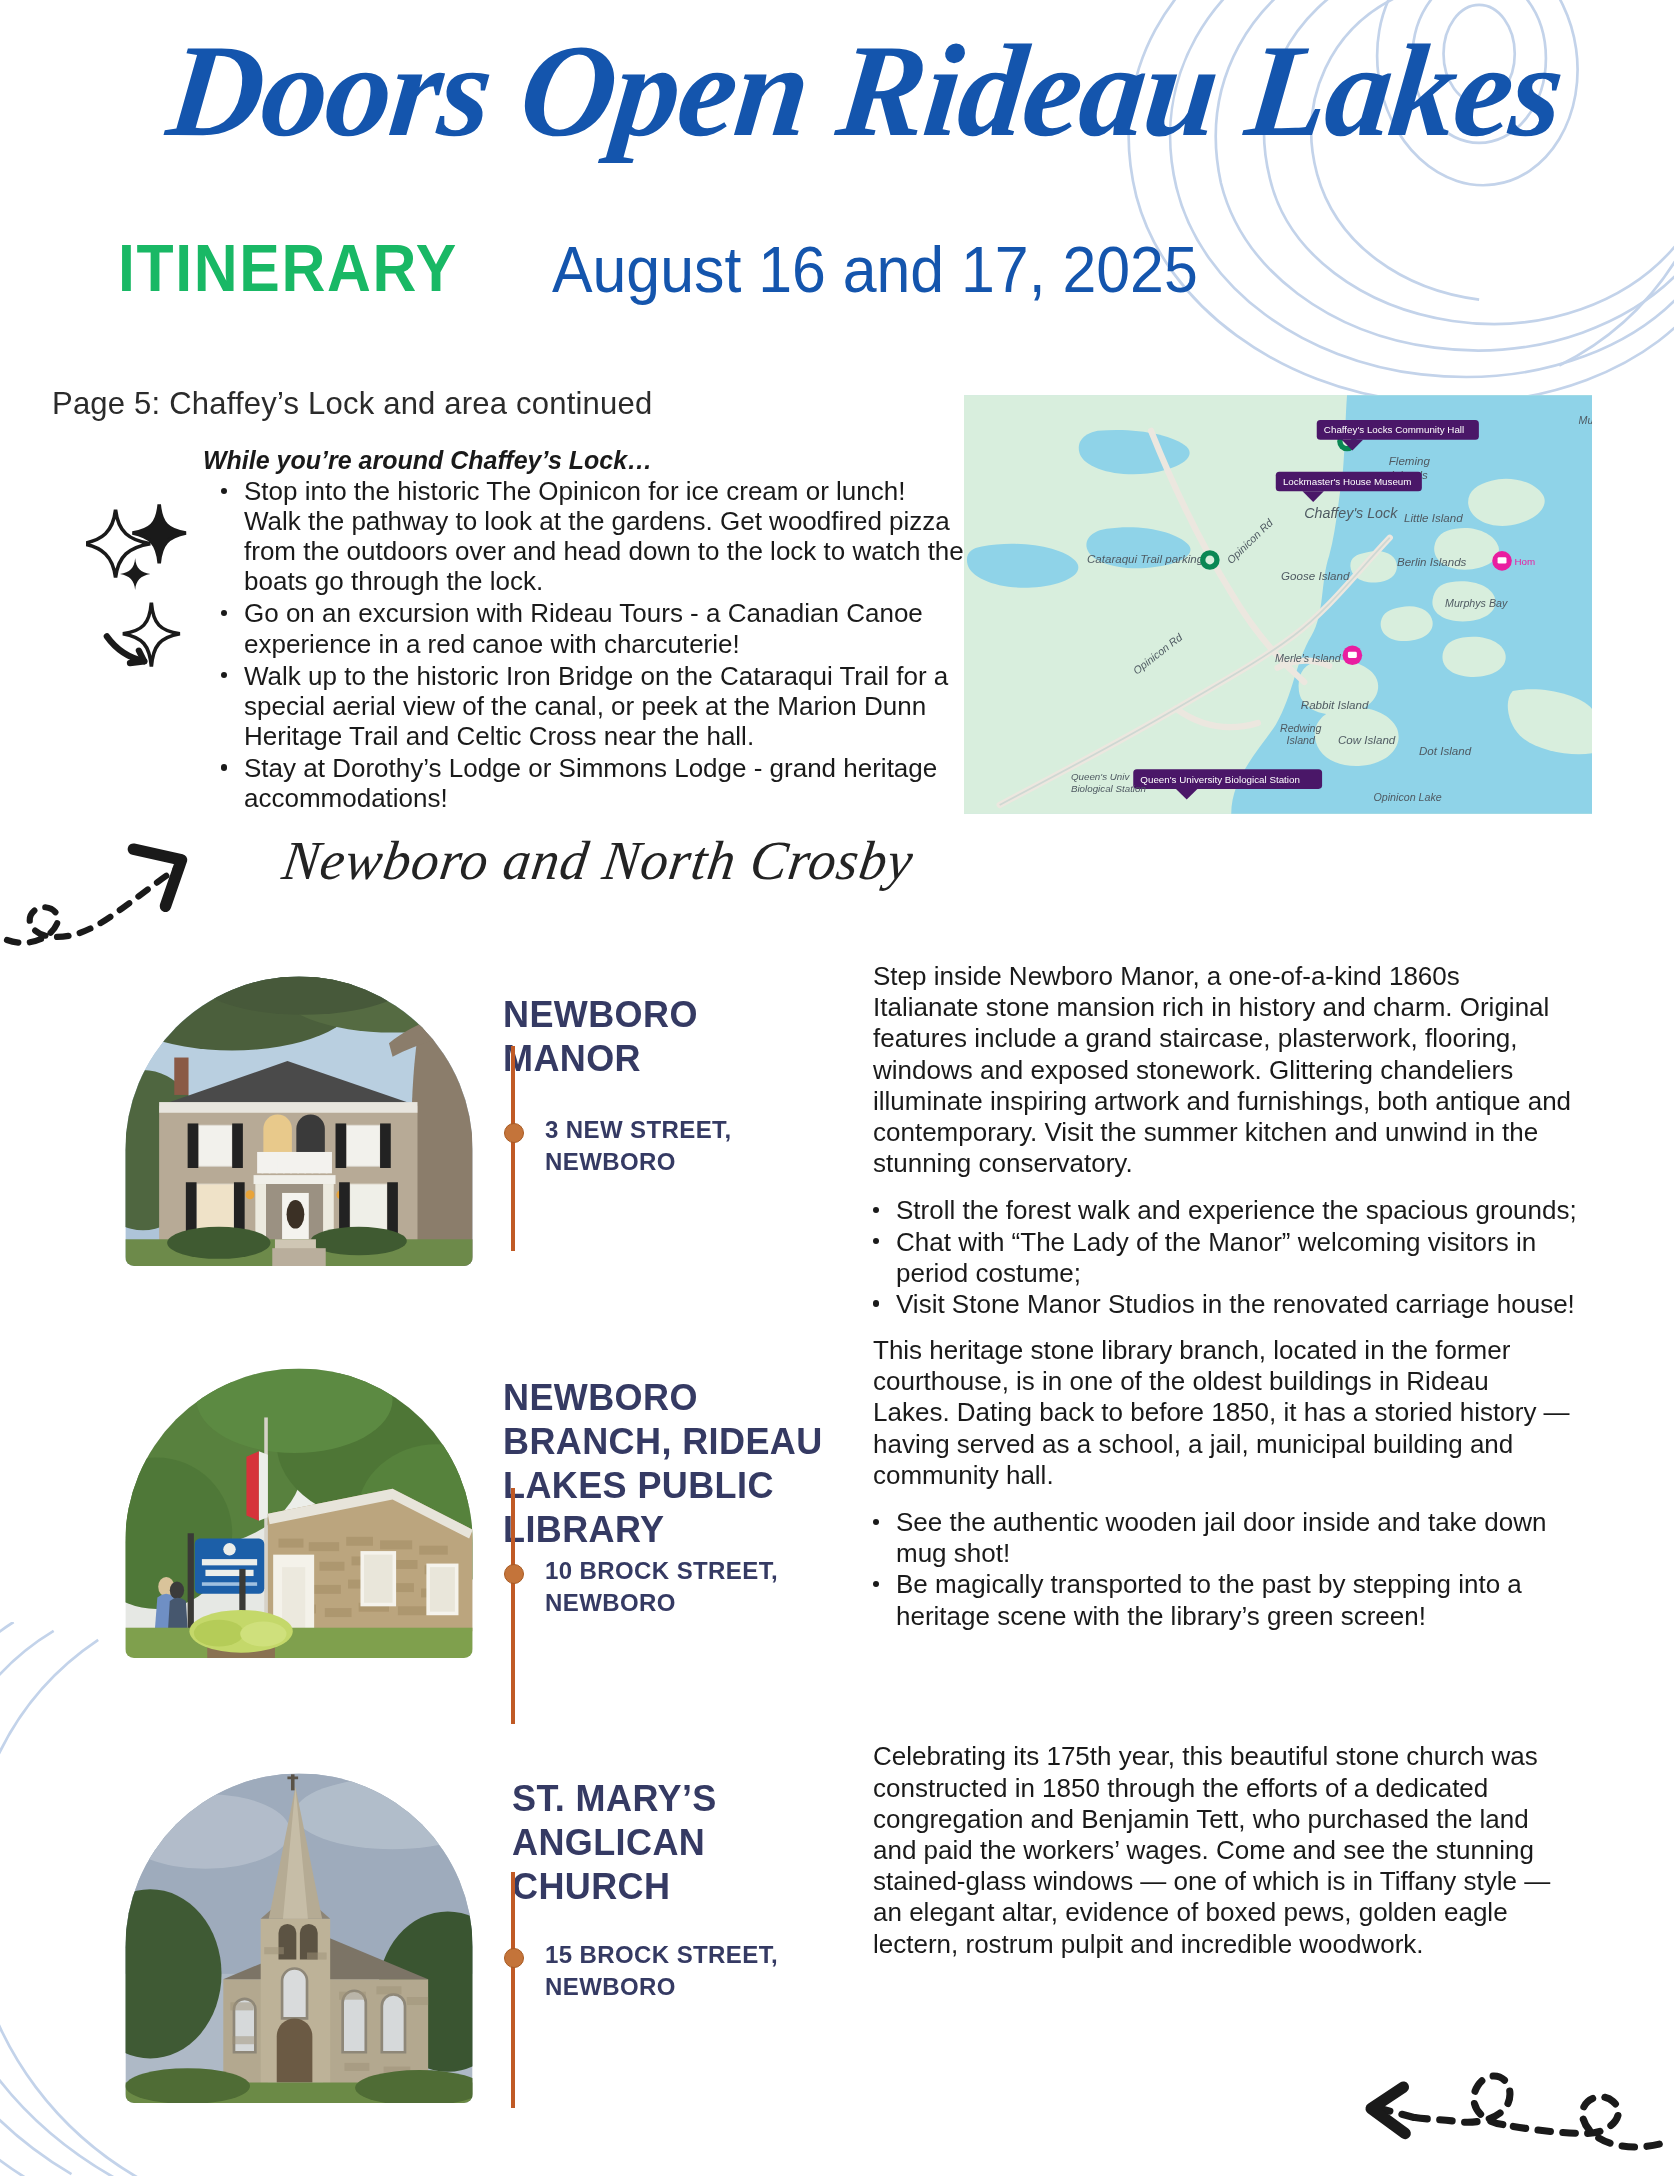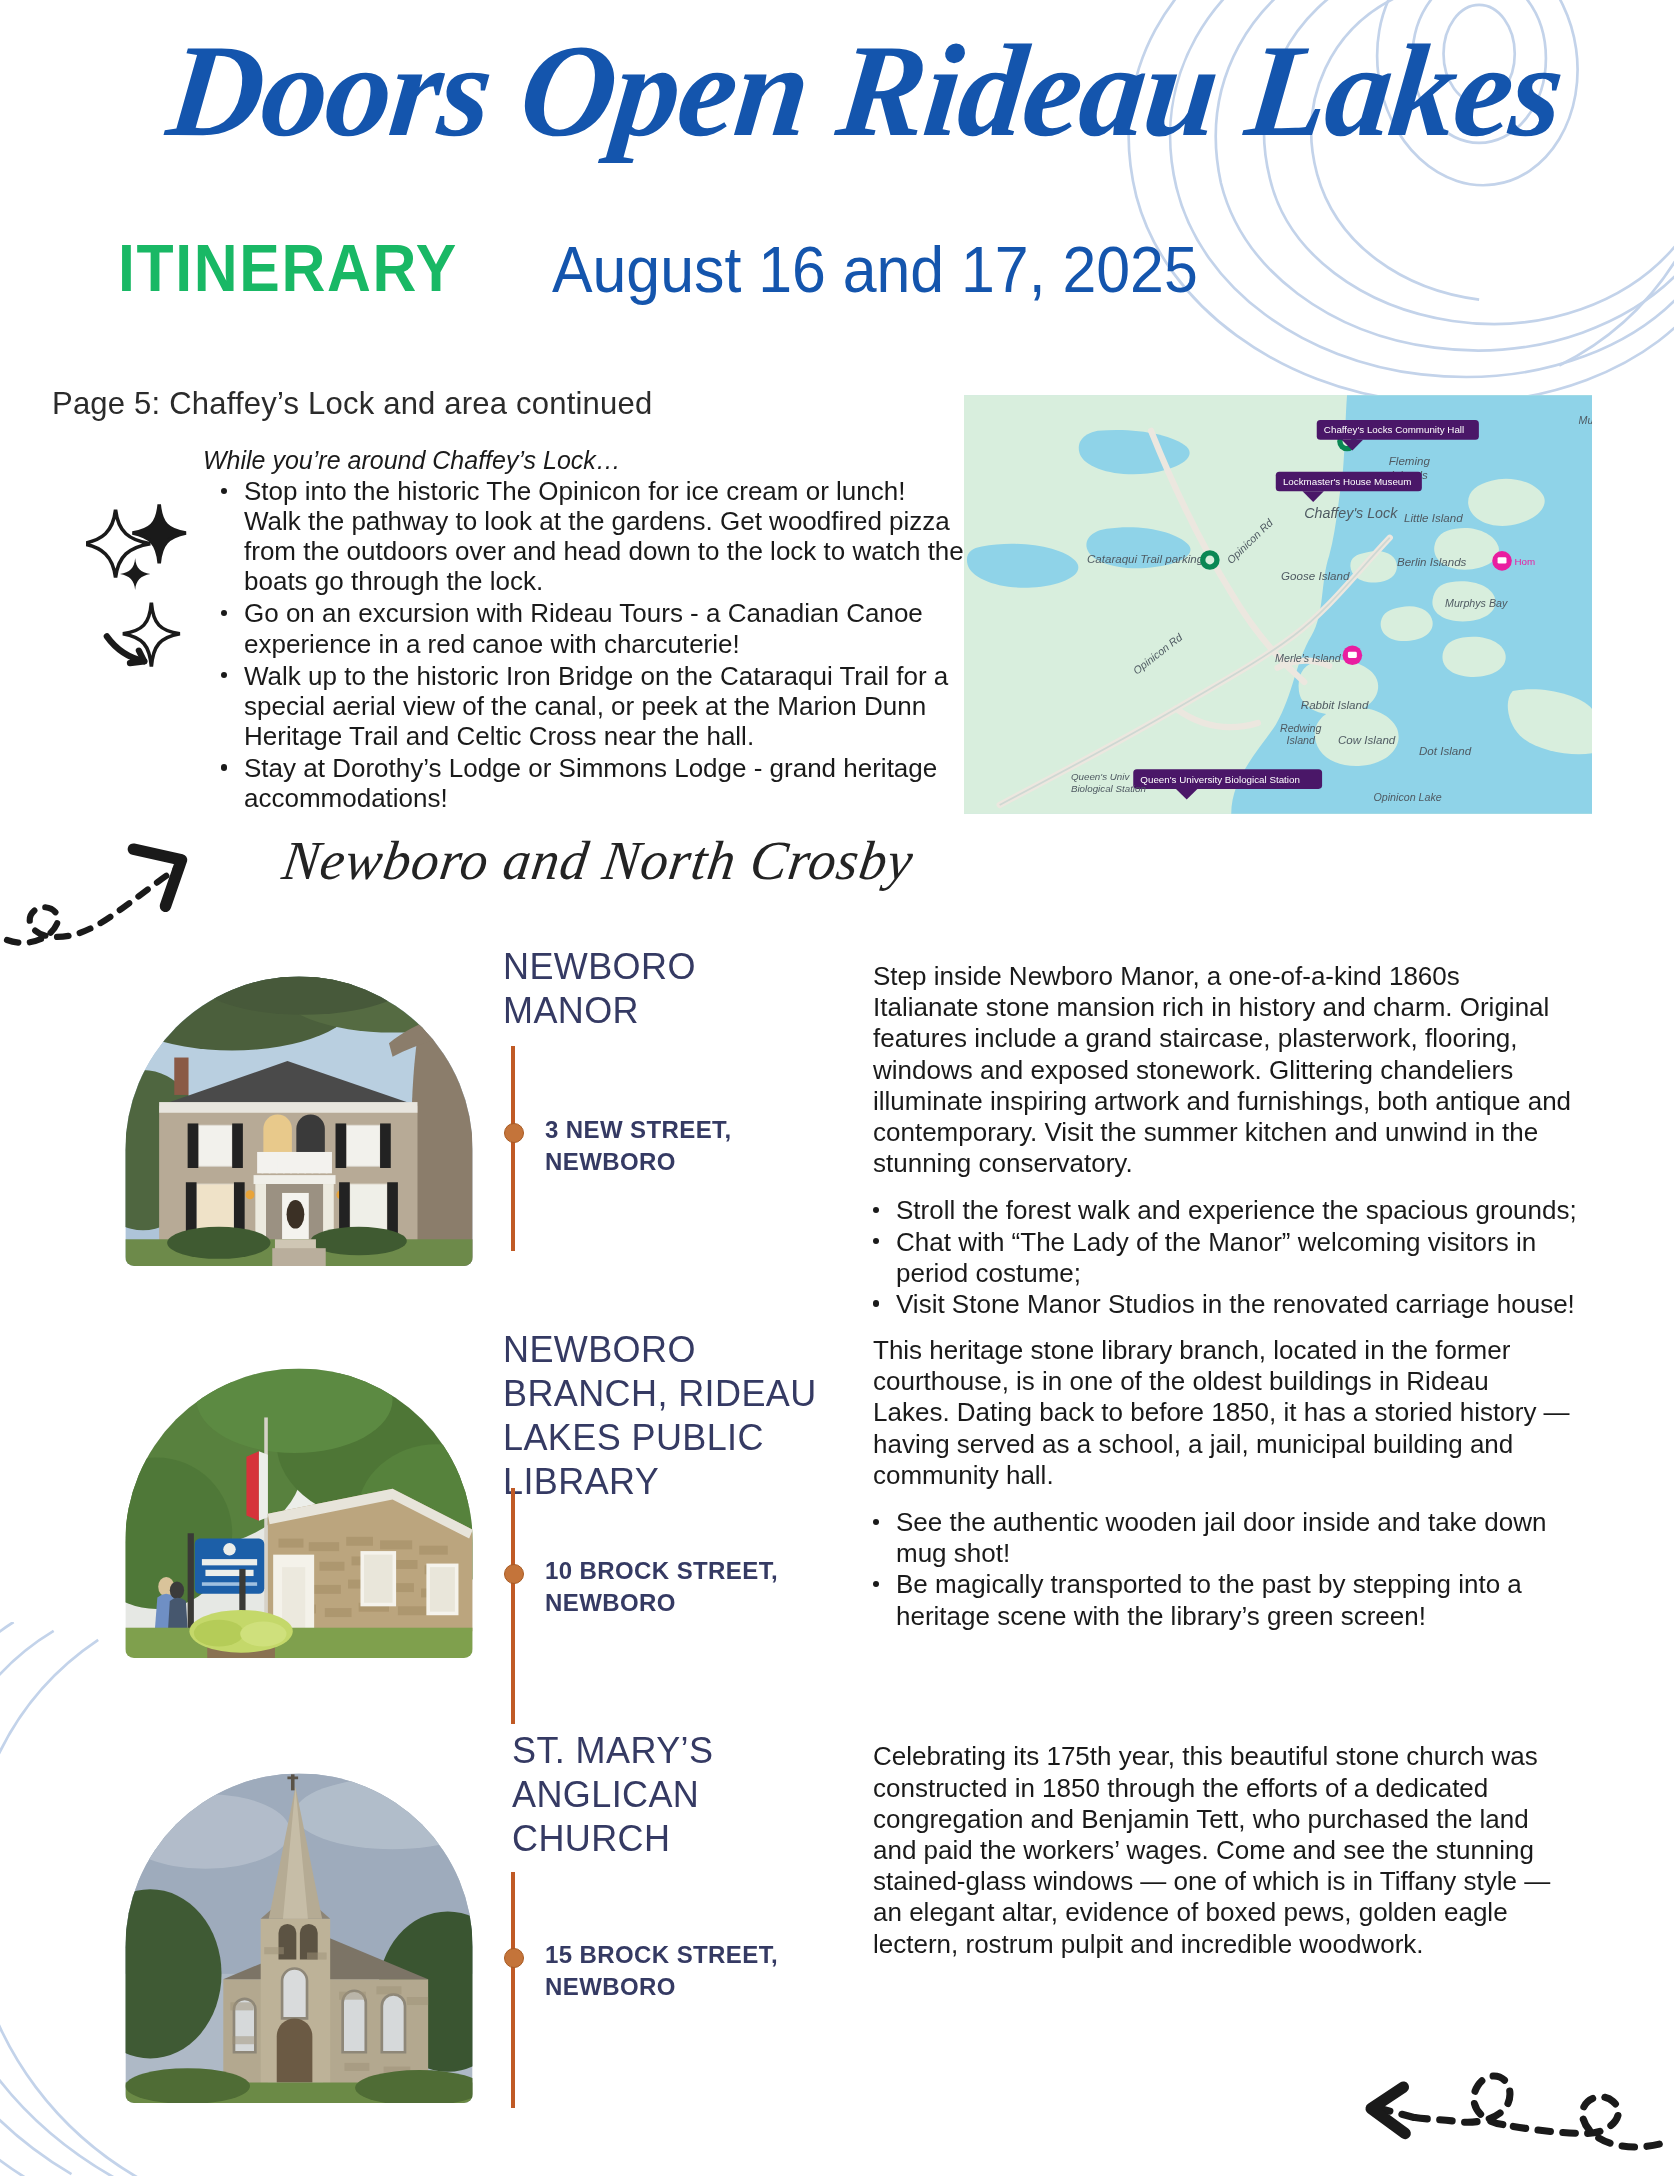--- a/index.html
+++ b/index.html
@@ -39,21 +39,21 @@
 
   
   .page-head {
     position:absolute; left:52px; top:385px;
     font-size:32px; color:#2b2b2b; font-weight:400; letter-spacing:0.2px;
     font-family:"Liberation Sans Narrow","Liberation Sans", sans-serif;
     transform:scaleX(0.97); transform-origin:left center; white-space:nowrap;
   }
   .while-head {
     position:absolute; left:203px; top:446px;
-    font-size:25px; font-weight:400; font-style:italic; color:#1a1a1a;
+    font-size:25px; font-weight:700; font-style:italic; color:#1a1a1a;
     font-family:"Liberation Sans Narrow","Liberation Sans", sans-serif;
     white-space:nowrap;
   }
   .while-list {
     position:absolute; left:207px; top:476px; width:722px;
     margin:0; padding:0 0 0 37px; list-style:none;
     font-size:26px; line-height:1.16; color:#1a1a1a;
     font-family:"Liberation Sans Narrow","Liberation Sans", sans-serif;
   }
   .while-list li { position:relative; margin:0 0 1.8px 0; }
@@ -84,22 +84,22 @@
 
   .photo {
     position:absolute; width:348px; height:294px;
     border-radius:174px 174px 9px 9px; overflow:hidden;
   }
   .photo svg { display:block; }
 
   .entry-title {
     position:absolute; width:321px;
     font-family:"Liberation Sans Narrow","Liberation Sans", sans-serif;
-    font-weight:400; font-size:36px; line-height:1.22;
-    color:#353a63; letter-spacing:0.4px;
+    font-weight:700; font-size:36px; line-height:1.22;
+    color:#353a63; letter-spacing:0.4px;margin-top:48px;
   }
 
   .rule { position:absolute; width:3.6px; background:#c05a25; }
   .rule-dot {
     position:absolute; width:18px; height:18px; border-radius:50%;
     background:#c4743a; border:0.9px solid #a85a22;
   }
 
   .addr {
     position:absolute; width:267px;

